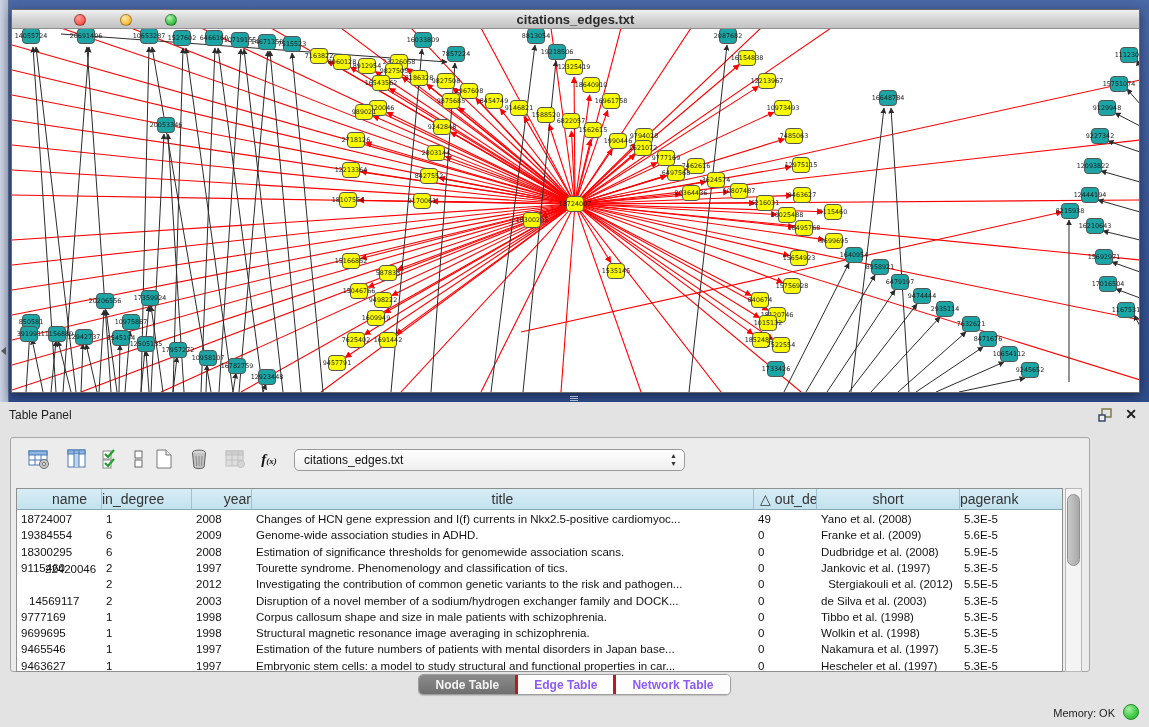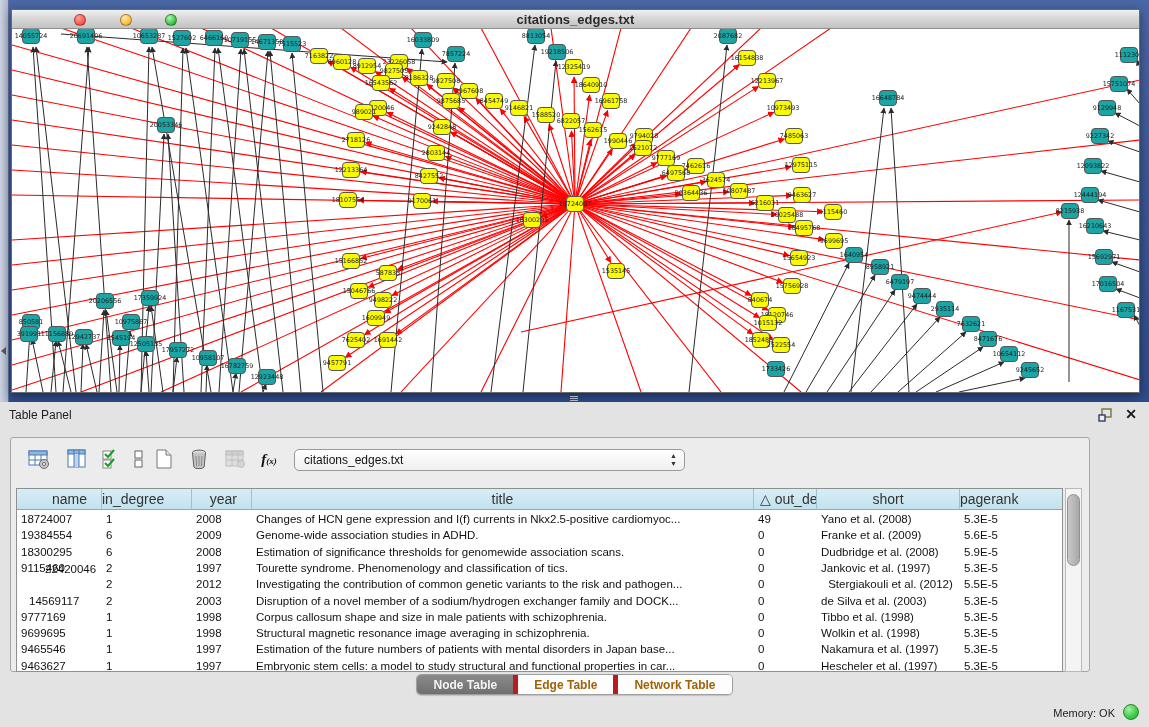--- a/index.html
+++ b/index.html
@@ -62,22 +62,22 @@
   .gc { position:absolute; height:17px; font-size:11.5px; color:#111; line-height:16px;
     white-space:nowrap; overflow:hidden; padding-left:4px; }
   .vscroll { position:absolute; left:1054px; top:50px; width:17px; height:184px;
     background:#f4f4f4; border:1px solid #b9b9b9; }
   .vthumb { position:absolute; left:1px; top:5px; width:13px; height:72px; border-radius:7px;
     background:linear-gradient(90deg,#c9c9c9,#a8a8a8); border:1px solid #909090; }
   
   .tabbar { position:absolute; left:0; top:272px; width:1149px; height:26px; text-align:center; }
   .seg { display:inline-flex; border:1px solid #9f9f9f; border-radius:5px; overflow:hidden;
     background:#fff; height:21px; box-shadow:0 1px 1px rgba(0,0,0,.15); }
-  .seg .tab { padding:0 16px; font-size:12px; font-weight:bold; color:#a16207;
-    line-height:20px; border-left:5px solid #b91c1c; background:#fdfdfd; }
+  .seg .tab { padding:0 16px; font-size:12px; font-weight:bold; color:#8b5cf6;
+    line-height:20px; border-left:3px solid #b91c1c; background:#fdfdfd; }
   .seg .tab:first-child { border-left:none; }
   .seg .tab.active { background:linear-gradient(180deg,#8b8b8b,#6f6f6f); color:#f4f4f4; }
   
   .statusbar { position:absolute; left:0; top:298px; width:1149px; height:27px; }
   .mem { position:absolute; right:34px; top:7px; font-size:11px; color:#222; }
   .orb { position:absolute; right:10px; top:4px; width:16px; height:16px; border-radius:50%;
     border:1px solid #27892c;
     background:radial-gradient(circle at 35% 30%,#a8f0a6,#43cf49 55%,#27a52e); }
 </style>
 </head>
@@ -816,21 +816,21 @@
       </div>
       <div class="dropdown">
         <span>citations_edges.txt</span>
         <span class="spin">▲<br>▼</span>
       </div>
     </div>
 
     <div class="grid" id="grid">
         <div class="gh" style="left: 0px; width: 85px; text-align: right; padding-right: 14px;">name</div>
         <div class="gh" style="left: 85px; width: 90px; text-align: left;">in_degree</div>
-        <div class="gh" style="left: 175px; width: 60px; text-align: right; padding-right: 14px;">year</div>
+        <div class="gh" style="left: 175px; width: 60px; text-align: right; ">year</div>
         <div class="gh" style="left: 235px; width: 502px; text-align: center;">title</div>
         <div class="gh" style="left: 737px; width: 63px; text-align: left; padding-left: 6px;">△ out_de...</div>
         <div class="gh" style="left: 800px; width: 143px; text-align: center;">short</div>
         <div class="gh" style="left: 943px; width: 103px; text-align: left;">pagerank</div>
         <div class="gc" style="left: 0px; top: 22px; width: 85px;">18724007</div>
         <div class="gc" style="left: 85px; top: 22px; width: 90px;">1</div>
         <div class="gc" style="left: 175px; top: 22px; width: 60px;">2008</div>
         <div class="gc" style="left: 235px; top: 22px; width: 502px;">Changes of HCN gene expression and I(f) currents in Nkx2.5-positive cardiomyoc...</div>
         <div class="gc" style="left: 737px; top: 22px; width: 63px;">49</div>
         <div class="gc" style="left: 800px; top: 22px; width: 143px;">Yano et al. (2008)</div>

